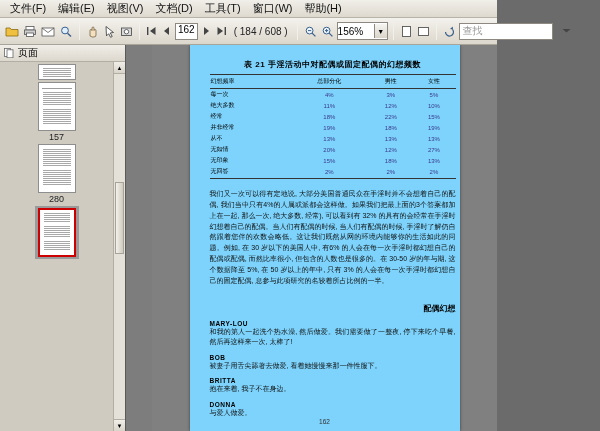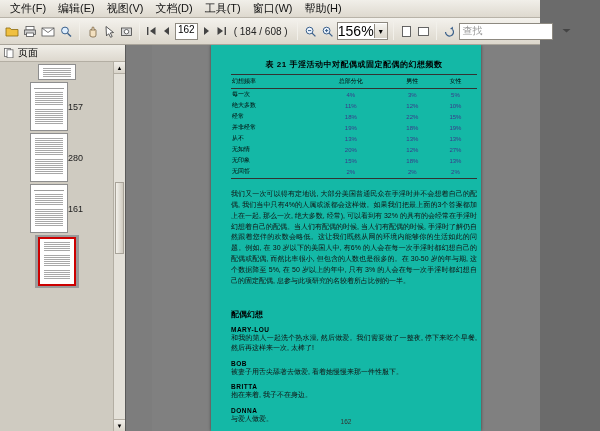--- a/index.html
+++ b/index.html
@@ -10,21 +10,21 @@
   body {
     width: 600px;
     height: 431px;
     overflow: hidden;
     font-family: "Liberation Sans", sans-serif;
     font-size: 11px;
     color: #000;
   }
   .app {
     position: relative;
-    width: 540px;
+    width: 497px;
     height: 431px;
     background: #d6d2c8;
     display: flex;
     flex-direction: column;
   }
 
   
   .menubar {
     height: 17px;
     background: linear-gradient(#f1efe9, #ded9cf);
@@ -86,23 +86,23 @@
     white-space: nowrap;
   }
   .zoom-box {
     display: flex;
     align-items: center;
     height: 16px;
     border: 1px solid #8d8980;
     background: #fff;
   }
   .zoom-box .zv {
-    font-size: 14px;
+    font-size: 10px;
     width: 36px;
-    text-align: right;
+    text-align: left;
     color: #000;
   }
   .zoom-box .arrow {
     width: 12px;
     height: 14px;
     background: linear-gradient(#f6f5f1, #d9d4c9);
     border-left: 1px solid #8d8980;
     display: flex;
     align-items: center;
     justify-content: center;
@@ -165,21 +165,21 @@
     overflow: hidden;
     padding: 2px 0 0 0;
     display: flex;
     flex-direction: column;
     align-items: center;
     gap: 2px;
     position: relative;
   }
   .thumb {
     display: flex;
-    flex-direction: row;
+    flex-direction: column;
     align-items: center;
   }
   .thumb .paper {
     width: 36px;
     height: 47px;
     background: #fff;
     border: 1px solid #8e8e8e;
     position: relative;
     overflow: hidden;
   }
@@ -252,21 +252,21 @@
   .viewer {
     flex: 1;
     position: relative;
     background: #808080;
     overflow: hidden;
     display: flex;
     justify-content: center;
   }
   .page {
     width: 270px;
-    background: #14b8a6;
+    background: #7dd3fc;
     margin-top: 0;
     box-shadow: 0 0 3px rgba(0,0,0,.5);
     padding: 14px 4px 8px 20px;
     box-sizing: border-box;
     color: #000;
     position: relative;
     height: 100%;
     overflow: hidden;
   }
   .tbl-title {
@@ -298,24 +298,24 @@
   table.data tr.last td { border-bottom: 1px solid #333; padding-bottom: 2px; }
 
   .para {
     font-size: 7px;
     line-height: 1.55;
     text-align: justify;
     margin-top: 10px;
     color: #111;
   }
   .sec-title {
-    text-align: left;
+    text-align: right;
     font-size: 8px;
     font-weight: bold;
-    margin-top: 22px;
+    margin-top: 16px;
     margin-bottom: 6px;
   }
   .speaker {
     font-size: 6.5px;
     font-weight: bold;
     margin-top: 6px;
     letter-spacing: .5px;
   }
   .speech {
     font-size: 7px;
@@ -509,28 +509,20 @@
 
 
           <div class="thumb">
             <div class="paper">
               <div class="mini-block" style="top:4px;height:18px;"></div>
               <div class="mini-block" style="top:25px;height:16px;"></div>
             </div>
             <div class="num">280</div>
           </div>
 
-          <div class="thumb">
-            <div class="paper">
-              <div class="mini-line" style="top:5px;"></div>
-              <div class="mini-block" style="top:9px;height:12px;"></div>
-              <div class="mini-block" style="top:24px;height:18px;"></div>
-            </div>
-            <div class="num">161</div>
-          </div>
 
           <div class="thumb selected">
             <div class="paper">
               <div class="mini-block" style="top:3px;height:10px;"></div>
               <div class="mini-block" style="top:16px;height:12px;"></div>
               <div class="mini-block" style="top:31px;height:10px;"></div>
             </div>
 
           </div>
 

